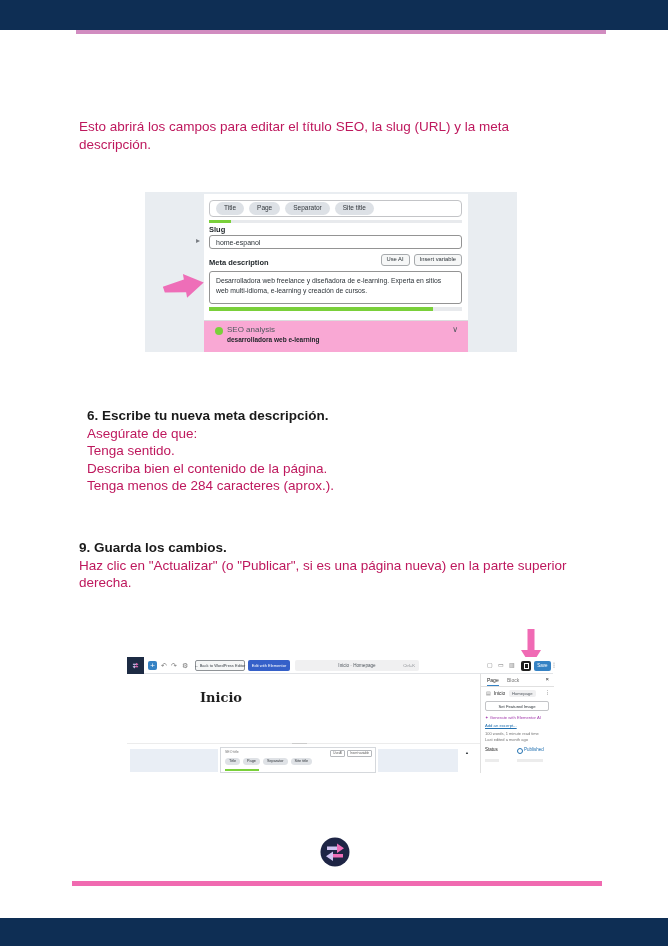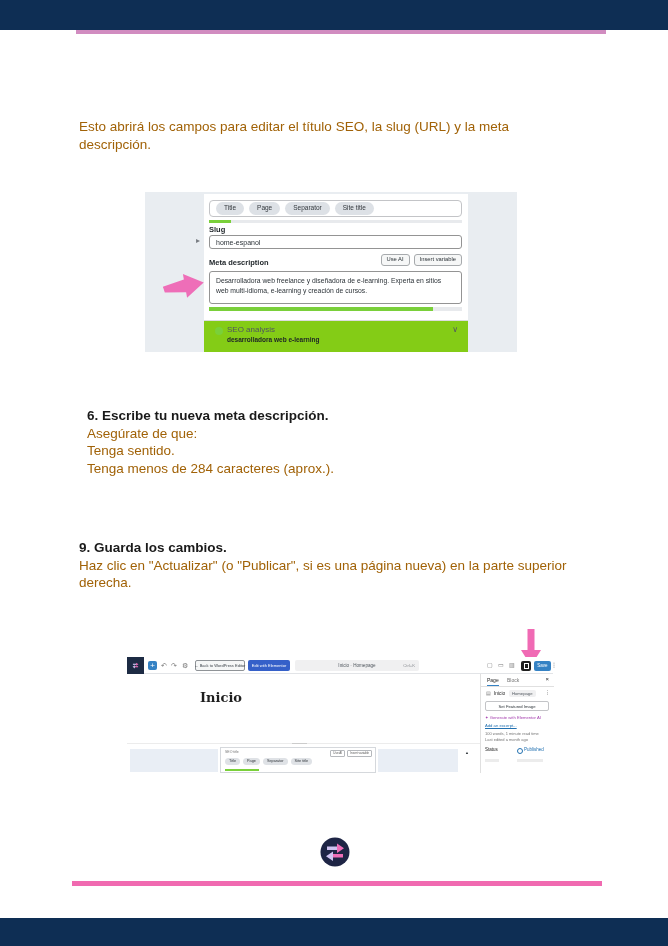--- a/index.html
+++ b/index.html
@@ -1,25 +1,25 @@
 <!DOCTYPE html>
 <html><head>
 <meta charset="utf-8">
 <style>
   html,body{margin:0;padding:0;background:#ffffff;}
   .page{position:relative;width:668px;height:946px;background:#fff;overflow:hidden;
         font-family:"Liberation Sans",sans-serif;color:#3f3f3f;}
   .abs{position:absolute;}
   .hline{height:4px;}
   h3.step{font-size:13.5px;line-height:17.5px;font-weight:700;color:#1a1a1a;margin:0;}
-  .bodyline{font-size:13.5px;line-height:17.5px;color:#a16207;}
+  .bodyline{font-size:13.5px;line-height:17.5px;color:#be185d;}
   
   .shot1{background:#e9edf1;}
   .s1-panel{background:#fff;}
-  .s1-footer{background:#84cc16;border-top:1px solid #dcdcde;box-sizing:border-box;}
+  .s1-footer{background:#f9a8d4;border-top:1px solid #dcdcde;box-sizing:border-box;}
   .pillbox{background:#fff;border:1px solid #c3c4c7;border-radius:4px;display:flex;align-items:center;gap:5px;padding-left:6px;box-sizing:border-box;}
   .pill{background:#dde1e6;border-radius:9px;font-size:6.5px;line-height:1;padding:3px 8px;color:#32373c;white-space:nowrap;}
   .bar{background:#e8eaed;}
   .bar .fill{background:#7ad03a;height:100%;}
   .s1-label{font-size:7.5px;font-weight:700;color:#1d2327;}
   .s1-input{background:#fff;border:1px solid #949494;border-radius:3px;font-size:7px;color:#2c3338;
             line-height:13px;padding-left:6px;box-sizing:border-box;}
   .mini-btn{background:#f6f7f7;border:1px solid #a7aaad;border-radius:3px;font-size:5.8px;color:#2c3338;
             padding:2px 5px;line-height:1;white-space:nowrap;}
   .s1-textarea{background:#fff;border:1px solid #949494;border-radius:3px;font-size:6.8px;line-height:10px;
@@ -101,20 +101,21 @@
 
     <svg class="abs" style="left:18px;top:80px;transform:rotate(-10deg);" width="42" height="28" viewBox="0 0 42 28">
       <polygon points="0,11 22,7.5 22,2 41,14 22,26 22,20.5 1,17" fill="#ee6eb8"></polygon>
     </svg>
   </div>
 
   <div class="abs" style="left:87px;top:407px;width:540px;">
     <h3 class="step">6. Escribe tu nueva meta descripción.</h3>
     <div class="bodyline">Asegúrate de que:</div>
     <div class="bodyline">Tenga sentido.</div>
+    <div class="bodyline">Describa bien el contenido de la página.</div>
     <div class="bodyline">Tenga menos de 284 caracteres (aprox.).</div>
   </div>
 
   <div class="abs" style="left:79px;top:539px;width:560px;">
     <h3 class="step">9. Guarda los cambios.</h3>
     <div class="bodyline">Haz clic en "Actualizar" (o "Publicar", si es una página nueva) en la parte superior</div>
     <div class="bodyline">derecha.</div>
   </div>
 
   <svg class="abs" style="left:521px;top:629px;" width="20" height="37" viewBox="0 0 20 37">

